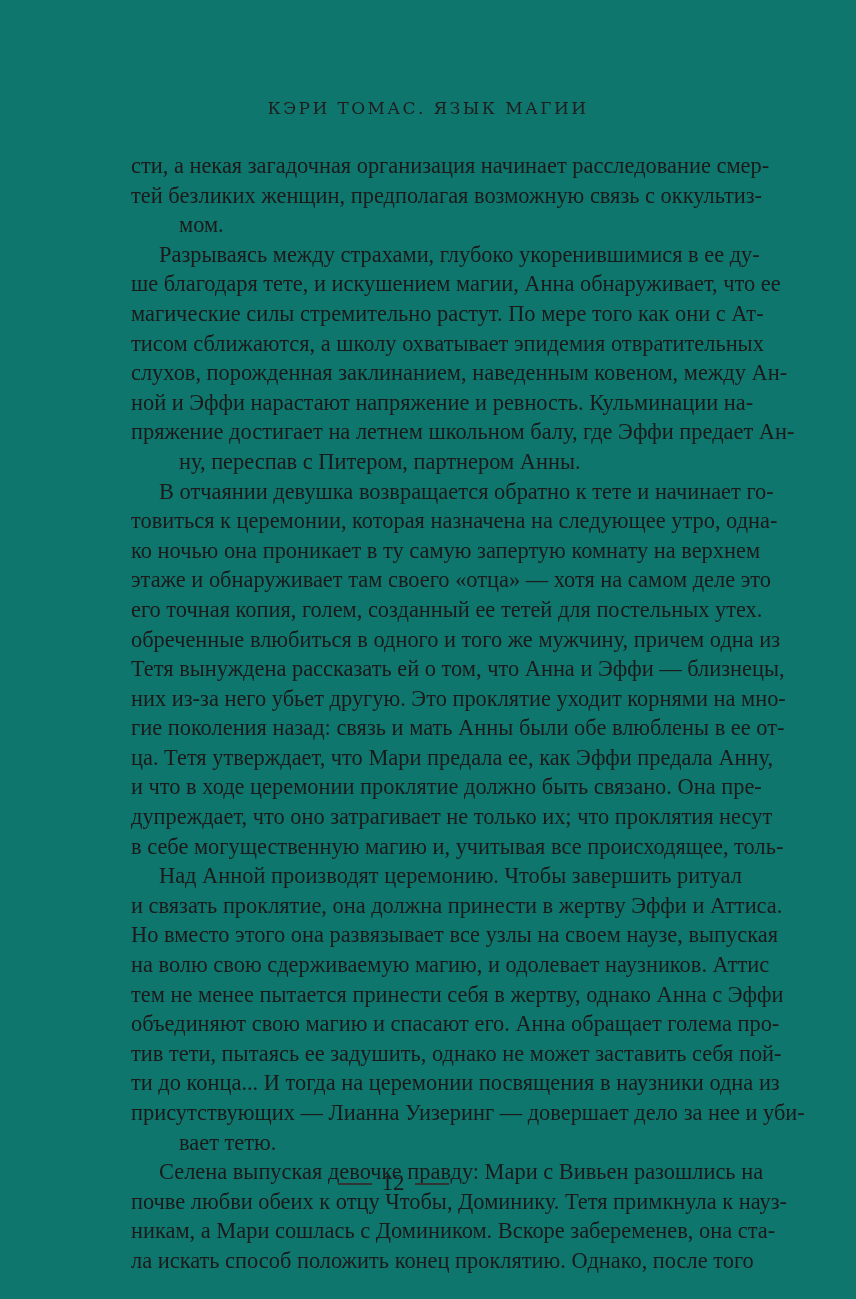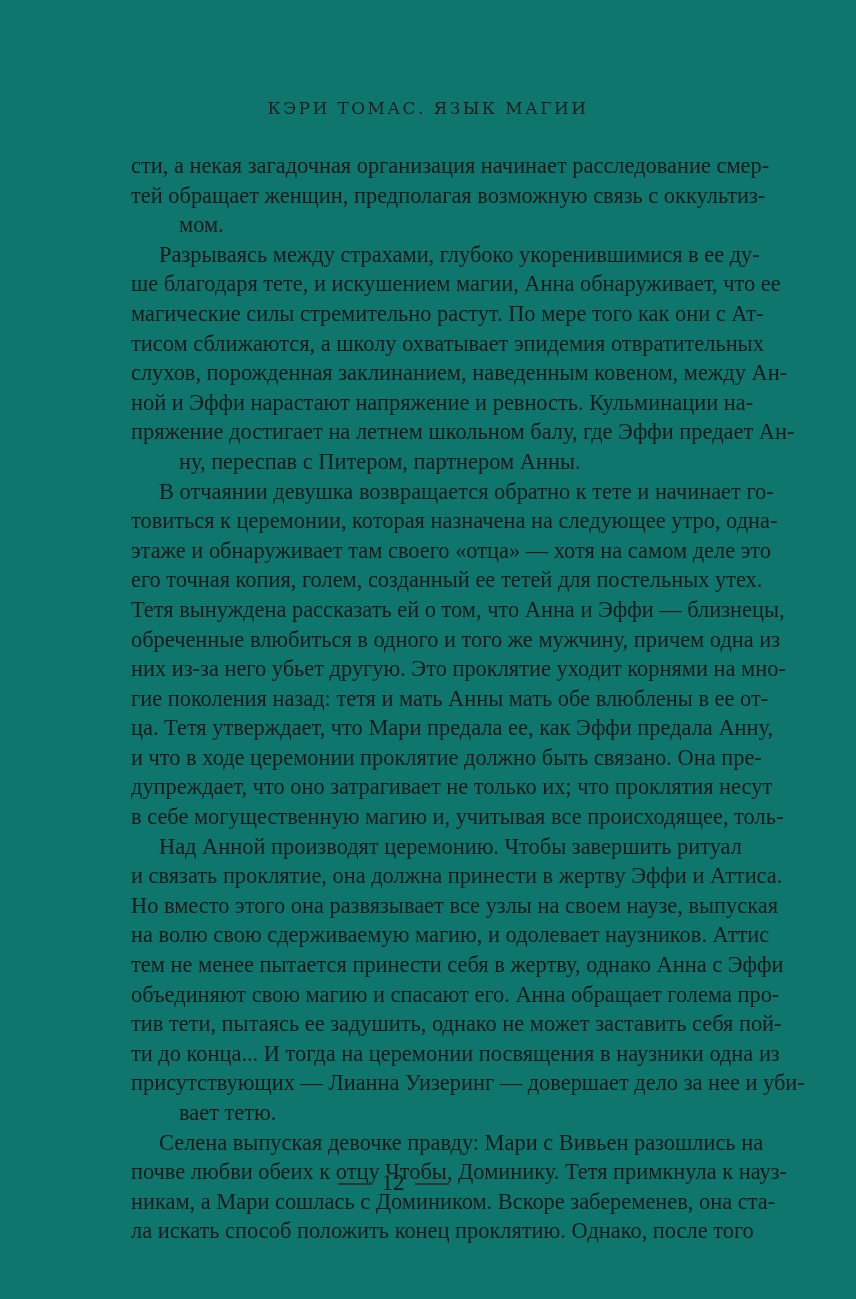--- a/index.html
+++ b/index.html
@@ -24,42 +24,43 @@
 </style>
 </head>
 <body>
 
 <div class="page">
   <div class="running-head">КЭРИ ТОМАС. ЯЗЫК МАГИИ</div>
 
   <div class="body-text" id="body-text">
       <div>
         <span class="line">сти, а некая загадочная организация начинает расследование смер-</span>
-        <span class="line">тей обращает женщин, предполагая возможную связь с оккультиз-</span>
+        <span class="line">тей безликих женщин, предполагая возможную связь с оккультиз-</span>
         <span class="line last">мом.</span>
       </div>
       <div>
         <span class="line indent">Разрываясь между страхами, глубоко укоренившимися в ее ду-</span>
         <span class="line">ше благодаря тете, и искушением магии, Анна обнаруживает, что ее</span>
         <span class="line">магические силы стремительно растут. По мере того как они с Ат-</span>
         <span class="line">тисом сближаются, а школу охватывает эпидемия отвратительных</span>
         <span class="line">слухов, порожденная заклинанием, наведенным ковеном, между Ан-</span>
         <span class="line">ной и Эффи нарастают напряжение и ревность. Кульминации на-</span>
         <span class="line">пряжение достигает на летнем школьном балу, где Эффи предает Ан-</span>
         <span class="line last">ну, переспав с Питером, партнером Анны.</span>
       </div>
       <div>
         <span class="line indent">В отчаянии девушка возвращается обратно к тете и начинает го-</span>
         <span class="line">товиться к церемонии, которая назначена на следующее утро, одна-</span>
+        <span class="line">ко ночью она проникает в ту самую запертую комнату на верхнем</span>
         <span class="line">этаже и обнаруживает там своего «отца» — хотя на самом деле это</span>
         <span class="line">его точная копия, голем, созданный ее тетей для постельных утех.</span>
+        <span class="line">обреченные влюбиться в одного и того же мужчину, причем одна из</span>
         <span class="line">Тетя вынуждена рассказать ей о том, что Анна и Эффи — близнецы,</span>
-        <span class="line">обреченные влюбиться в одного и того же мужчину, причем одна из</span>
         <span class="line">них из-за него убьет другую. Это проклятие уходит корнями на мно-</span>
-        <span class="line">гие поколения назад: тетя и мать Анны мать обе влюблены в ее от-</span>
+        <span class="line">гие поколения назад: связь и мать Анны были обе влюблены в ее от-</span>
         <span class="line">ца. Тетя утверждает, что Мари предала ее, как Эффи предала Анну,</span>
         <span class="line">и что в ходе церемонии проклятие должно быть связано. Она пре-</span>
         <span class="line">дупреждает, что оно затрагивает не только их; что проклятия несут</span>
         <span class="line">в себе могущественную магию и, учитывая все происходящее, толь-</span>
       </div>
       <div>
         <span class="line indent">Над Анной производят церемонию. Чтобы завершить ритуал</span>
         <span class="line">и связать проклятие, она должна принести в жертву Эффи и Аттиса.</span>
         <span class="line">Но вместо этого она развязывает все узлы на своем наузе, выпуская</span>
         <span class="line">на волю свою сдерживаемую магию, и одолевает наузников. Аттис</span>

